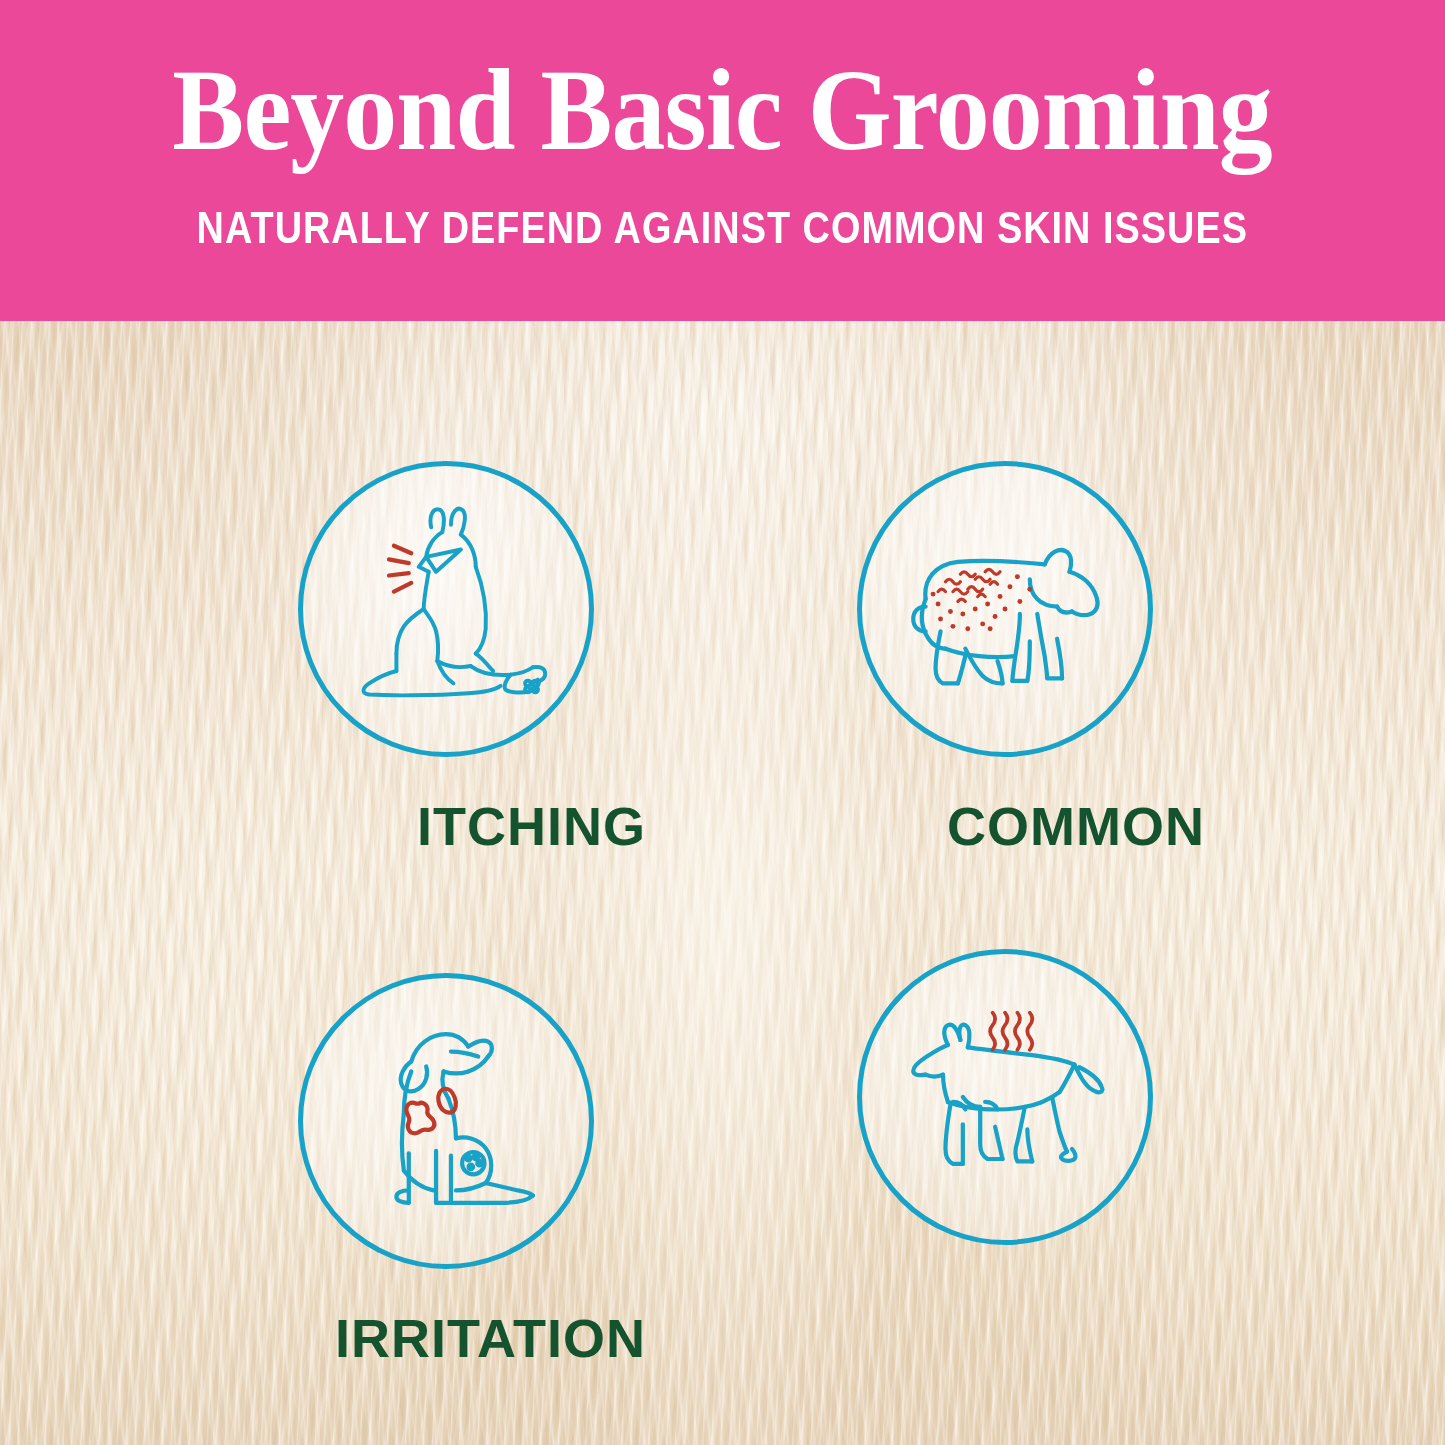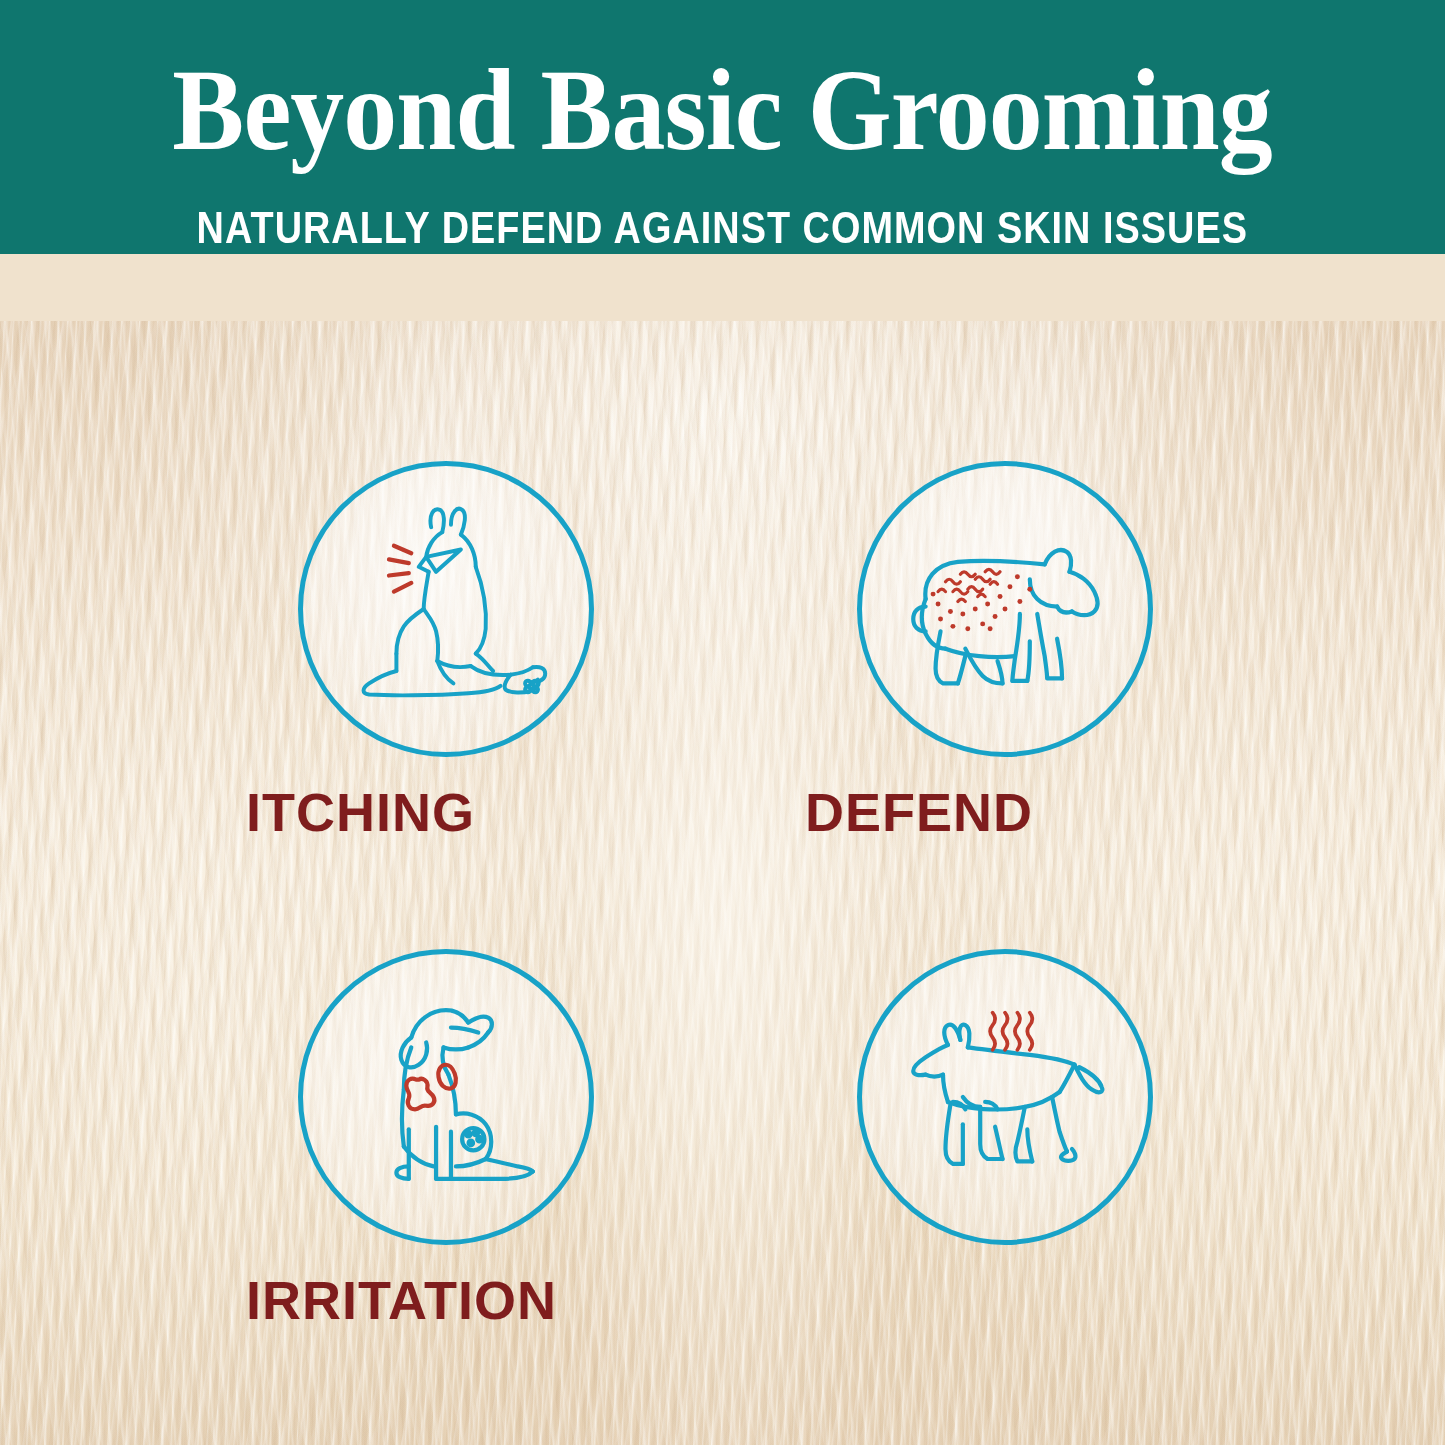--- a/index.html
+++ b/index.html
@@ -6,22 +6,22 @@
   html,body { width:1445px; height:1445px; }
   body {
     font-family:"Liberation Sans", sans-serif;
     background:#F0E2CD;
     overflow:hidden;
     position:relative;
   }
 
   
   #header {
-    position:absolute; left:0; top:0; width:1445px; height:254px;
-    background:#0f766e;
+    position:absolute; left:0; top:0; width:1445px; height:321px;
+    background:#ec4899;
     display:flex; flex-direction:column;
     align-items:center; justify-content:flex-start;
     padding-top:52px;
   }
   #title {
     font-family:"Liberation Serif", serif;
     font-weight:700;
     font-size:116px;
     line-height:1.0;
     color:#FFFFFF;
@@ -93,43 +93,43 @@
       radial-gradient(ellipse 10% 30% at 72% 18%, rgba(255,255,255,0.30) 0%, rgba(255,255,255,0) 75%);
   }
 
   
   #grid {
     position:absolute; left:0; top:321px; width:1445px; height:1124px;
   }
   .cell { position:absolute; width:400px; }
   .cell.c0 { left:246px; top:140px; }
   .cell.c1 { left:805px; top:140px; }
-  .cell.c2 { left:246px; top:628px; }
+  .cell.c2 { left:246px; top:652px; }
   .cell.c3 { left:805px; top:628px; }
 
   .circle {
     position:relative;
     width:296px; height:296px;
     margin:0 auto;
     border-radius:50%;
     border:5.5px solid #18A2C7;
     background:radial-gradient(circle at 42% 38%, rgba(255,255,255,0.62) 0%, rgba(255,255,255,0.34) 58%, rgba(255,255,255,0.12) 100%);
     display:flex; align-items:center; justify-content:center;
     overflow:hidden;
   }
   .circle svg { width:248px; height:248px; display:block; }
 
   .label {
-    margin-top:28px;
-    text-align:left;
+    margin-top:42px;
+    text-align:right;
     font-family:"Liberation Sans", sans-serif;
     font-weight:700;
     font-size:54px;
     letter-spacing:1px;
-    color:#7f1d1d;
+    color:#14532d;
     line-height:1;
     white-space:nowrap;
   }
 </style>
 </head>
 <body>
 
 <div id="header">
   <div id="title">Beyond Basic Grooming</div>
   <div id="subtitle">NATURALLY DEFEND AGAINST COMMON SKIN ISSUES</div>
@@ -251,21 +251,21 @@
           <circle cx="70" cy="116" r="2"></circle>
           <circle cx="58" cy="114" r="2"></circle>
           <circle cx="48" cy="108" r="2"></circle>
           <circle cx="100" cy="100" r="2"></circle>
           <circle cx="112" cy="94" r="2"></circle>
           <circle cx="42" cy="88" r="2"></circle>
           <circle cx="88" cy="116" r="2"></circle>
         </g>
       </svg>
     </div>
-    <div class="label">DEFEND</div>
+    <div class="label">COMMON</div>
   </div>
 
   <div class="cell c2">
     <div class="circle">
       <svg viewBox="0 0 200 200">
         <g fill="none" stroke="#18A2C7" stroke-width="3.4" stroke-linecap="round" stroke-linejoin="round">
 
           <path d="M72 52 C76 38 88 30 100 30 C108 30 114 34 118 40"></path>
           <path d="M118 40 C124 36 130 34 134 36 C138 38 138 44 134 48"></path>
           <path d="M134 48 C130 54 124 58 118 60"></path>

